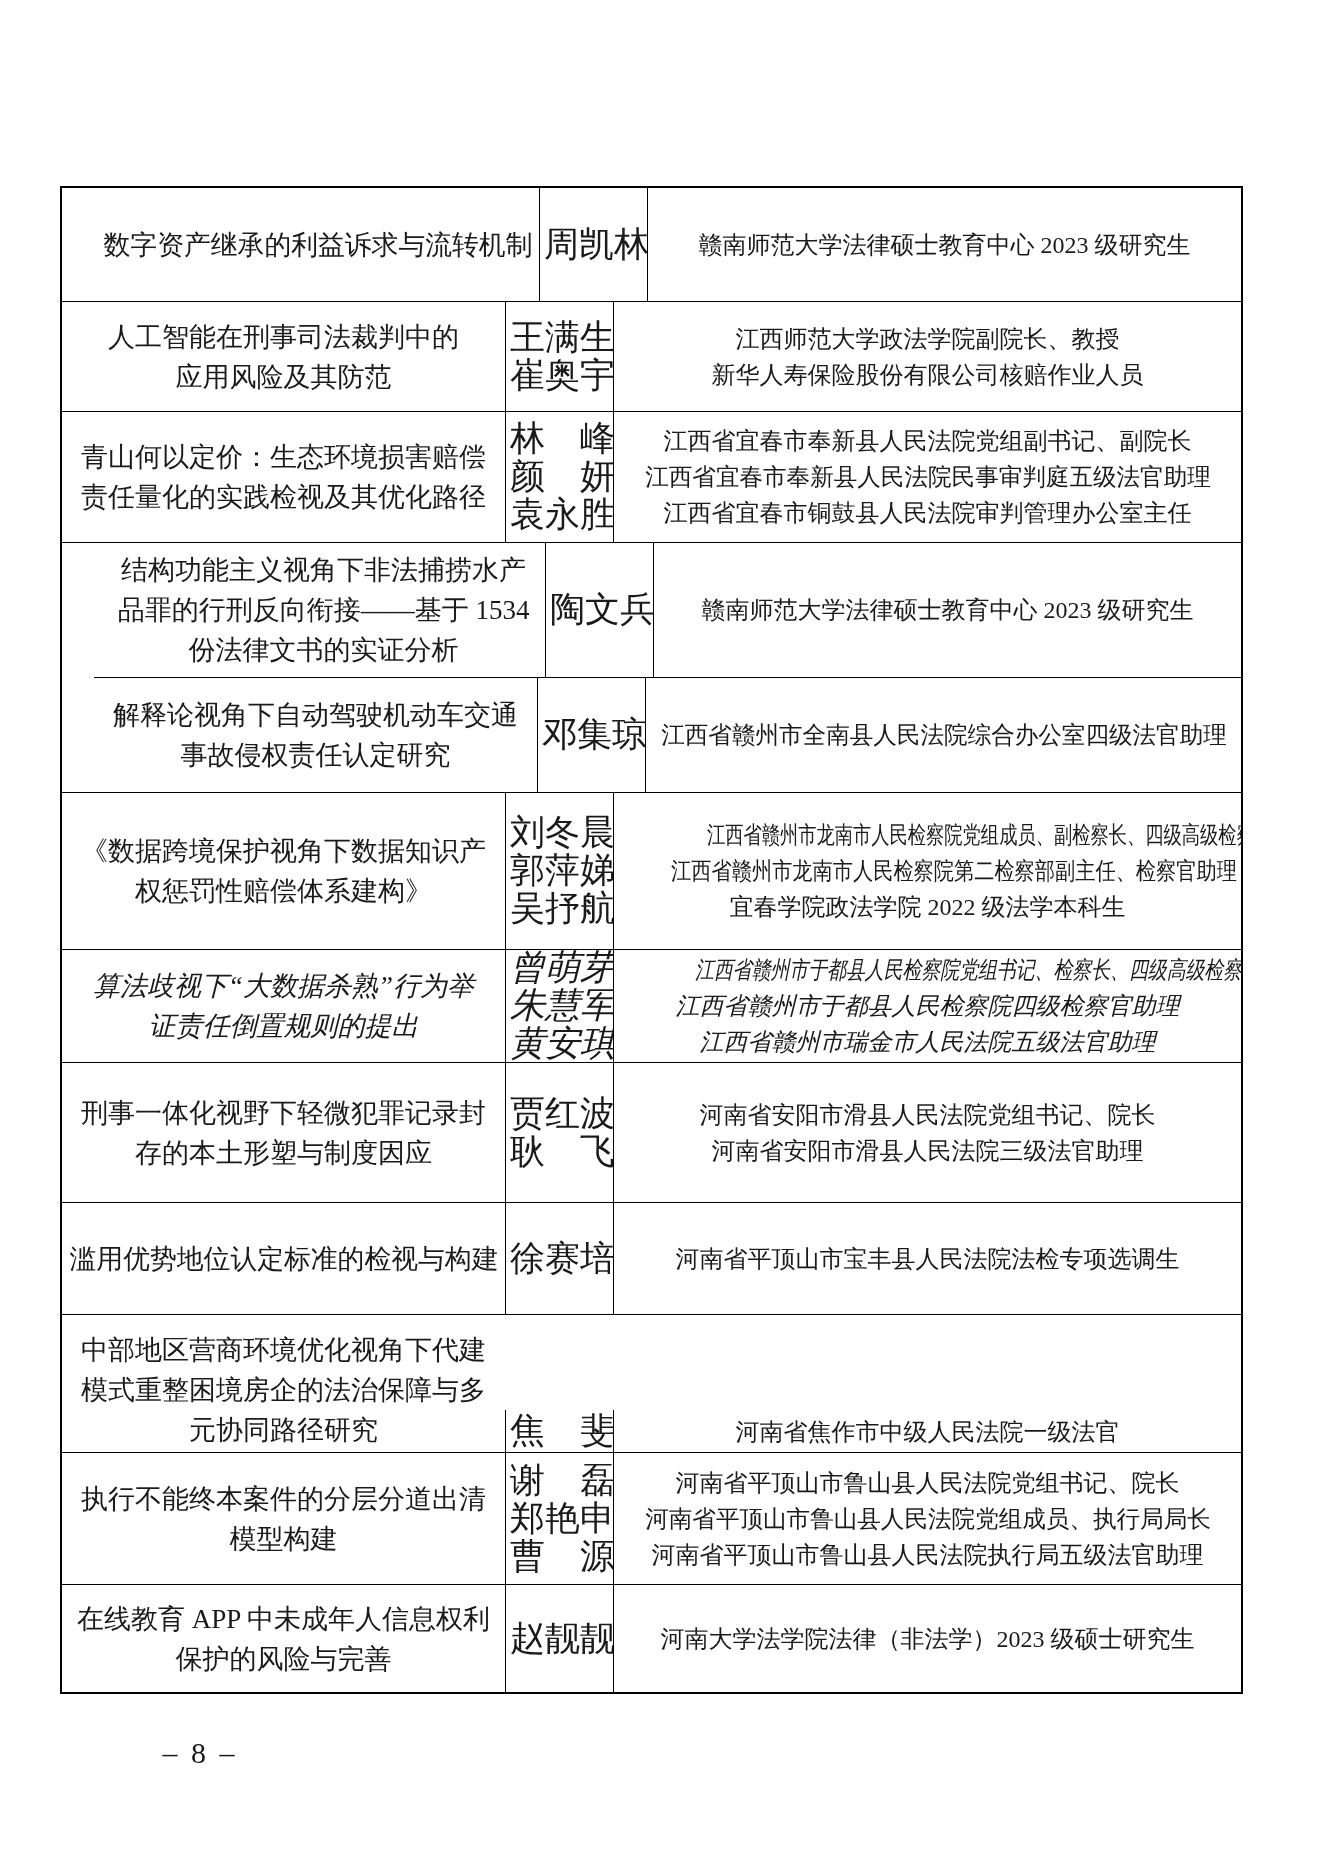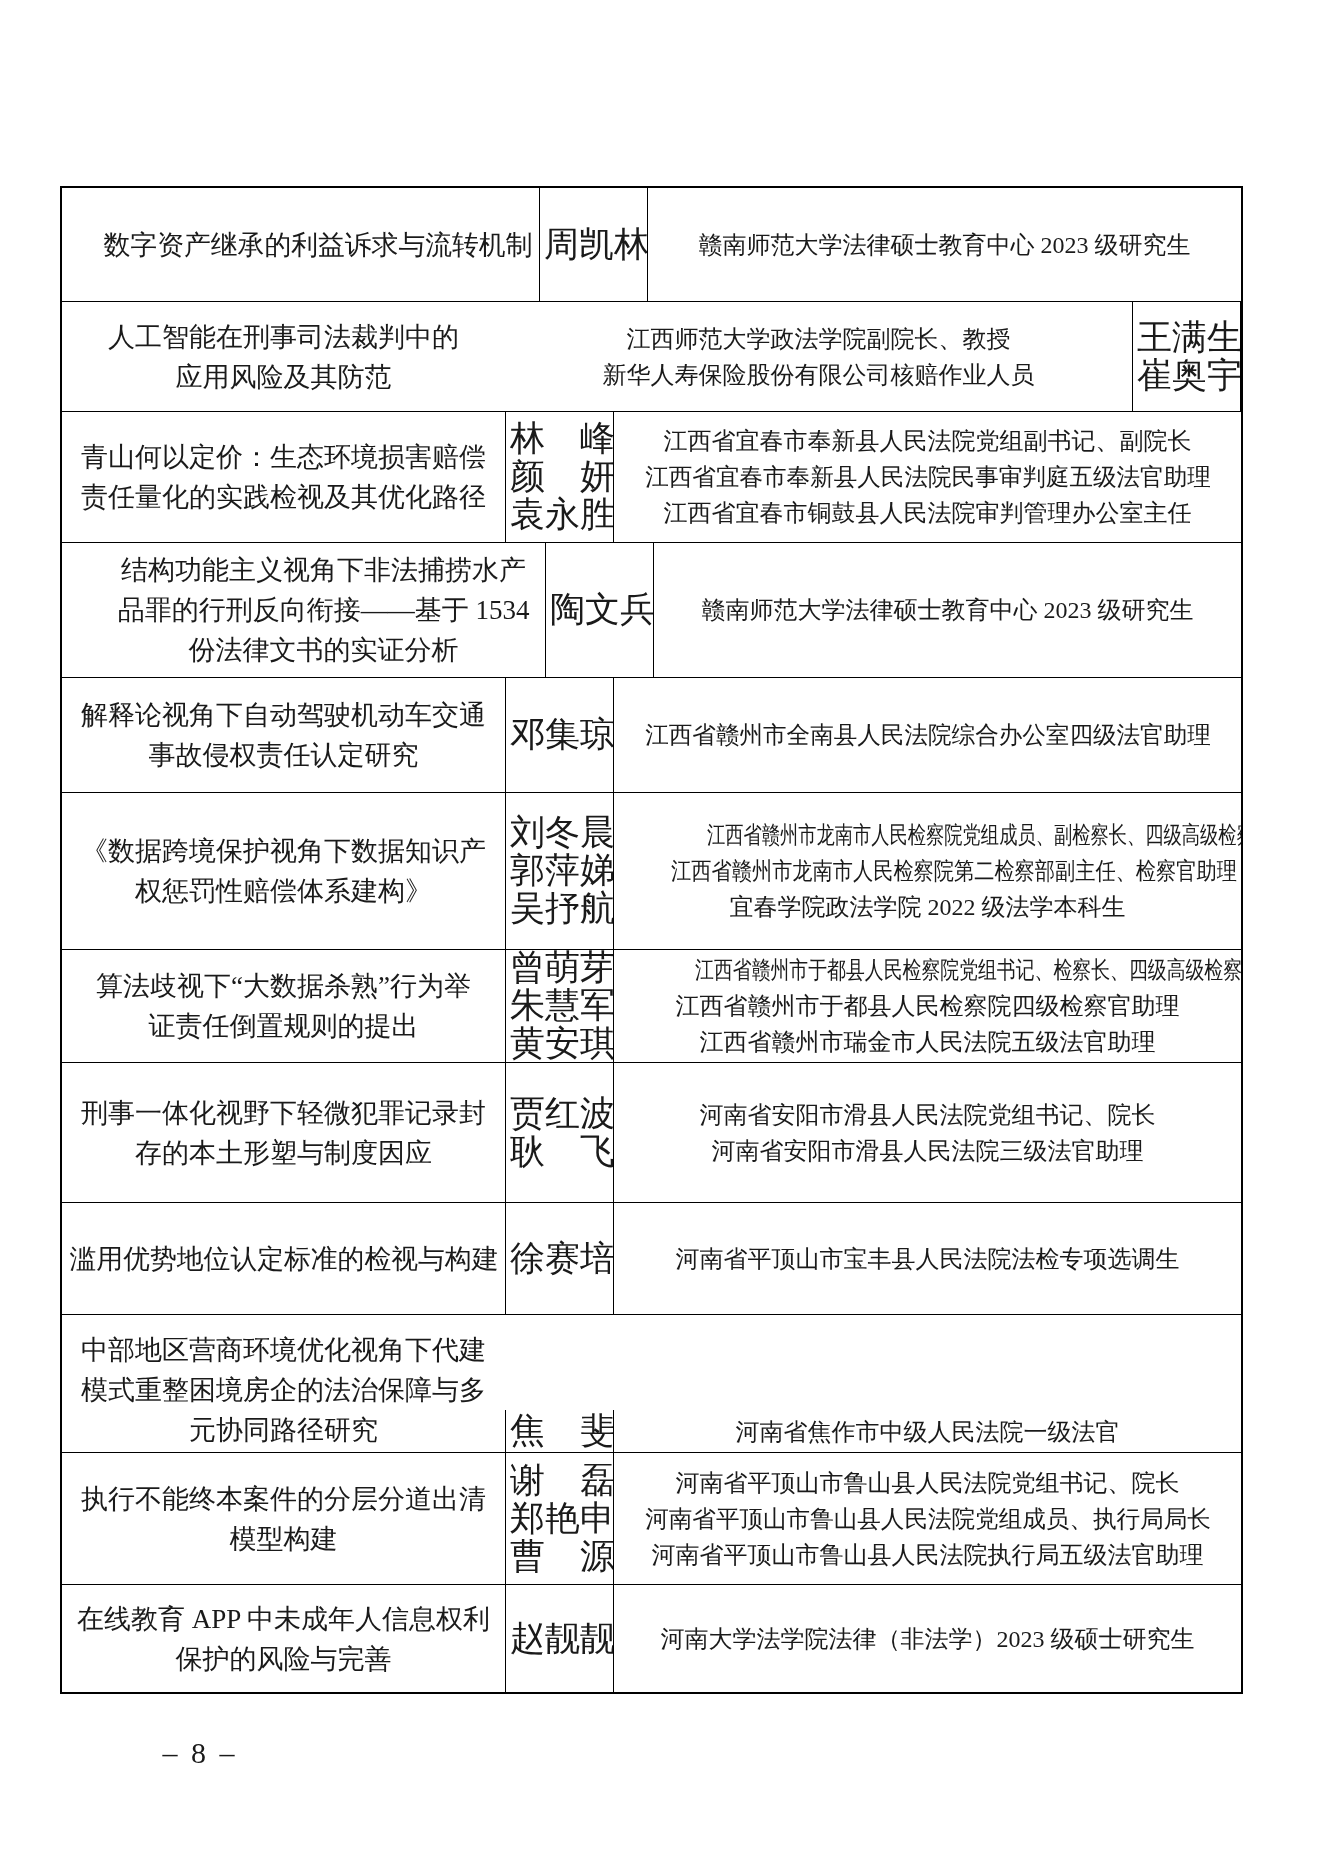--- a/index.html
+++ b/index.html
@@ -60,27 +60,27 @@
         </div>
         <div class="cell affil">
           <div class="linewrap"><span class="line">赣南师范大学法律硕士教育中心 2023 级研究生</span></div>
         </div>
       </div>
       <div class="row" style="height: 110px;">
         <div class="cell title">
           <div class="linewrap"><span class="line">人工智能在刑事司法裁判中的</span></div>
           <div class="linewrap"><span class="line">应用风险及其防范</span></div>
         </div>
+        <div class="cell author">
+          <div class="linewrap"><span class="line">王满生</span></div>
+          <div class="linewrap"><span class="line">崔奥宇</span></div>
+        </div>
         <div class="cell affil">
           <div class="linewrap"><span class="line">江西师范大学政法学院副院长、教授</span></div>
           <div class="linewrap"><span class="line">新华人寿保险股份有限公司核赔作业人员</span></div>
-        </div>
-        <div class="cell author">
-          <div class="linewrap"><span class="line">王满生</span></div>
-          <div class="linewrap"><span class="line">崔奥宇</span></div>
         </div>
       </div>
       <div class="row" style="height: 131px;">
         <div class="cell title">
           <div class="linewrap"><span class="line">青山何以定价：生态环境损害赔偿</span></div>
           <div class="linewrap"><span class="line">责任量化的实践检视及其优化路径</span></div>
         </div>
         <div class="cell author">
           <div class="linewrap"><span class="line">林　峰</span></div>
           <div class="linewrap"><span class="line">颜　妍</span></div>
@@ -98,21 +98,21 @@
           <div class="linewrap"><span class="line">品罪的行刑反向衔接——基于 1534</span></div>
           <div class="linewrap"><span class="line">份法律文书的实证分析</span></div>
         </div>
         <div class="cell author">
           <div class="linewrap"><span class="line">陶文兵</span></div>
         </div>
         <div class="cell affil">
           <div class="linewrap"><span class="line">赣南师范大学法律硕士教育中心 2023 级研究生</span></div>
         </div>
       </div>
-      <div class="row" style="height: 115px;">
+      <div class="row" style="height: 115px; margin-left: 32px;">
         <div class="cell title">
           <div class="linewrap"><span class="line">解释论视角下自动驾驶机动车交通</span></div>
           <div class="linewrap"><span class="line">事故侵权责任认定研究</span></div>
         </div>
         <div class="cell author">
           <div class="linewrap"><span class="line">邓集琼</span></div>
         </div>
         <div class="cell affil">
           <div class="linewrap"><span class="line" style="transform: scaleX(0.982);">江西省赣州市全南县人民法院综合办公室四级法官助理</span></div>
         </div>
@@ -126,21 +126,21 @@
           <div class="linewrap"><span class="line">刘冬晨</span></div>
           <div class="linewrap"><span class="line">郭萍娣</span></div>
           <div class="linewrap"><span class="line">吴抒航</span></div>
         </div>
         <div class="cell affil">
           <div class="linewrap"><span class="line" style="transform: scaleX(0.761);">江西省赣州市龙南市人民检察院党组成员、副检察长、四级高级检察官</span></div>
           <div class="linewrap"><span class="line" style="transform: scaleX(0.842);">江西省赣州市龙南市人民检察院第二检察部副主任、检察官助理</span></div>
           <div class="linewrap"><span class="line">宜春学院政法学院 2022 级法学本科生</span></div>
         </div>
       </div>
-      <div class="row" style="height: 113px;">
+      <div class="row" style="height: 113px; font-style: italic;">
         <div class="cell title">
           <div class="linewrap"><span class="line">算法歧视下“大数据杀熟”行为举</span></div>
           <div class="linewrap"><span class="line">证责任倒置规则的提出</span></div>
         </div>
         <div class="cell author">
           <div class="linewrap"><span class="line">曾萌芽</span></div>
           <div class="linewrap"><span class="line">朱慧军</span></div>
           <div class="linewrap"><span class="line">黄安琪</span></div>
         </div>
         <div class="cell affil">

